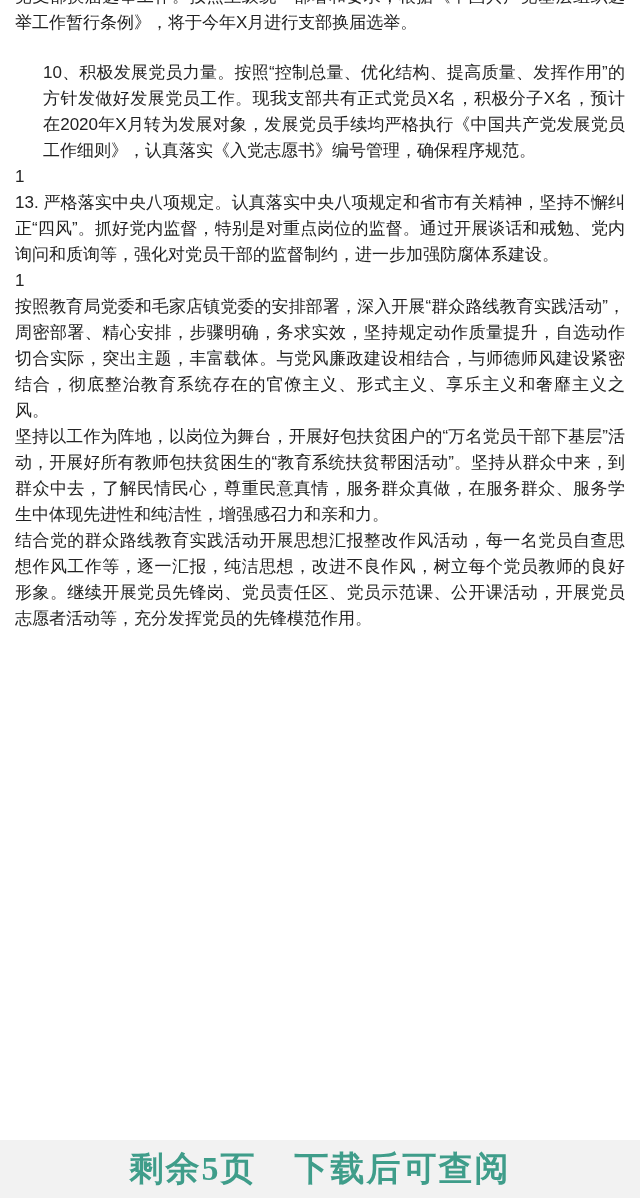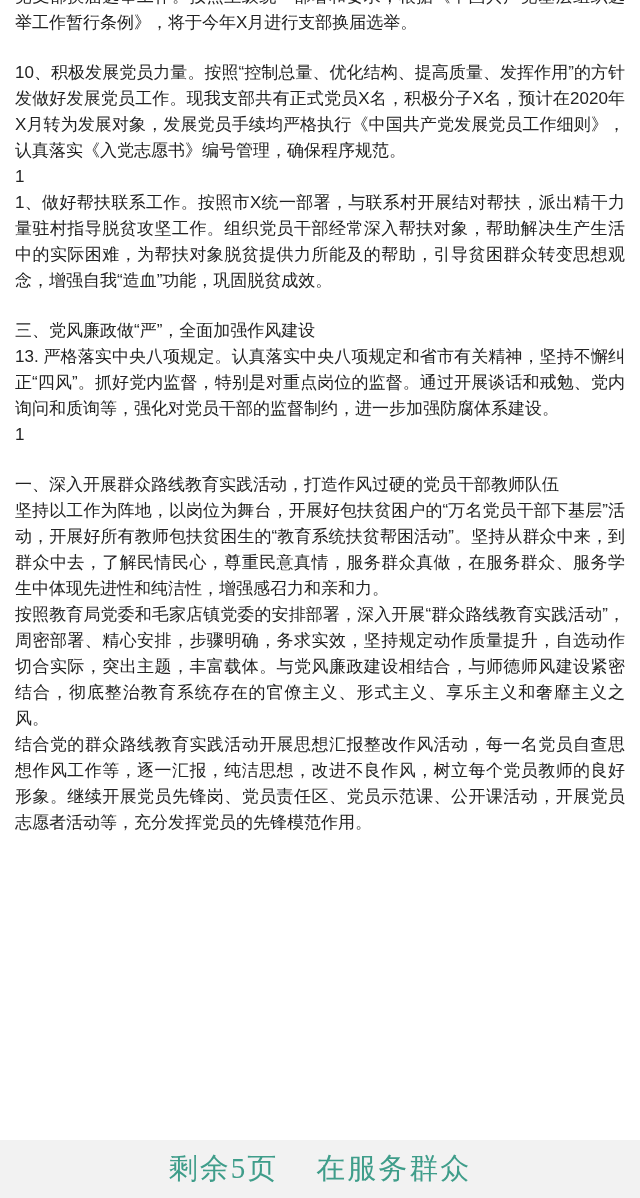--- a/index.html
+++ b/index.html
@@ -16,56 +16,53 @@
     margin-top: -16px; 
     color: #222222;
     font-size: 17px;
     line-height: 26px;
     text-align: justify;
   }
   .doc p {
     margin: 0;
     word-break: break-all;
   }
-  .doc p.gap { margin-top: 24px; }
+  .doc p.gap { margin-top: 24px; margin-left: 28px; }
   .footer {
     position: absolute;
     left: 0; right: 0; bottom: 0;
     height: 58px;
     background: var(--footer-bg, #f2f2f2);
     display: flex;
     align-items: center;
     justify-content: center;
     gap: 38px;
   }
   .footer span {
     font-family: "Liberation Serif", "DejaVu Serif", serif;
-    font-weight: 400;
-    font-size: 29px;
+    font-weight: 700;
+    font-size: 34px;
     color: var(--accent, #3f9d8a);
     letter-spacing: 2px;
   }
 </style>
 </head>
 <body>
 
 <div class="page">
 
   <div class="doc">
     <p>党支部换届选举工作。按照上级统一部署和要求，根据《中国共产党基层组织选举工作暂行条例》，将于今年X月进行支部换届选举。</p>
     <p class="gap">10、积极发展党员力量。按照“控制总量、优化结构、提高质量、发挥作用”的方针发做好发展党员工作。现我支部共有正式党员X名，积极分子X名，预计在2020年X月转为发展对象，发展党员手续均严格执行《中国共产党发展党员工作细则》，认真落实《入党志愿书》编号管理，确保程序规范。</p>
     <p>1</p>
-    <p>1、做好帮扶联系工作。按照市X统一部署，与联系村开展结对帮扶，派出精干力量驻村指导脱贫攻坚工作。组织党员干部经常深入帮扶对象，帮助解决生产生活中的实际困难，为帮扶对象脱贫提供力所能及的帮助，引导贫困群众转变思想观念，增强自我“造血”功能，巩固脱贫成效。</p>
-    <p class="gap">三、党风廉政做“严”，全面加强作风建设</p>
     <p>13. 严格落实中央八项规定。认真落实中央八项规定和省市有关精神，坚持不懈纠正“四风”。抓好党内监督，特别是对重点岗位的监督。通过开展谈话和戒勉、党内询问和质询等，强化对党员干部的监督制约，进一步加强防腐体系建设。</p>
     <p>1</p>
-    <p class="gap">一、深入开展群众路线教育实践活动，打造作风过硬的党员干部教师队伍</p>
+    <p>按照教育局党委和毛家店镇党委的安排部署，深入开展“群众路线教育实践活动”，周密部署、精心安排，步骤明确，务求实效，坚持规定动作质量提升，自选动作切合实际，突出主题，丰富载体。与党风廉政建设相结合，与师德师风建设紧密结合，彻底整治教育系统存在的官僚主义、形式主义、享乐主义和奢靡主义之风。</p>
     <p>坚持以工作为阵地，以岗位为舞台，开展好包扶贫困户的“万名党员干部下基层”活动，开展好所有教师包扶贫困生的“教育系统扶贫帮困活动”。坚持从群众中来，到群众中去，了解民情民心，尊重民意真情，服务群众真做，在服务群众、服务学生中体现先进性和纯洁性，增强感召力和亲和力。</p>
-    <p>按照教育局党委和毛家店镇党委的安排部署，深入开展“群众路线教育实践活动”，周密部署、精心安排，步骤明确，务求实效，坚持规定动作质量提升，自选动作切合实际，突出主题，丰富载体。与党风廉政建设相结合，与师德师风建设紧密结合，彻底整治教育系统存在的官僚主义、形式主义、享乐主义和奢靡主义之风。</p>
     <p>结合党的群众路线教育实践活动开展思想汇报整改作风活动，每一名党员自查思想作风工作等，逐一汇报，纯洁思想，改进不良作风，树立每个党员教师的良好形象。继续开展党员先锋岗、党员责任区、党员示范课、公开课活动，开展党员志愿者活动等，充分发挥党员的先锋模范作用。</p>
   </div>
 
   <div class="footer">
     <span>剩余5页</span>
-    <span>在服务群众</span>
+    <span>下载后可查阅</span>
   </div>
 
 </div>
 
 </body></html>

